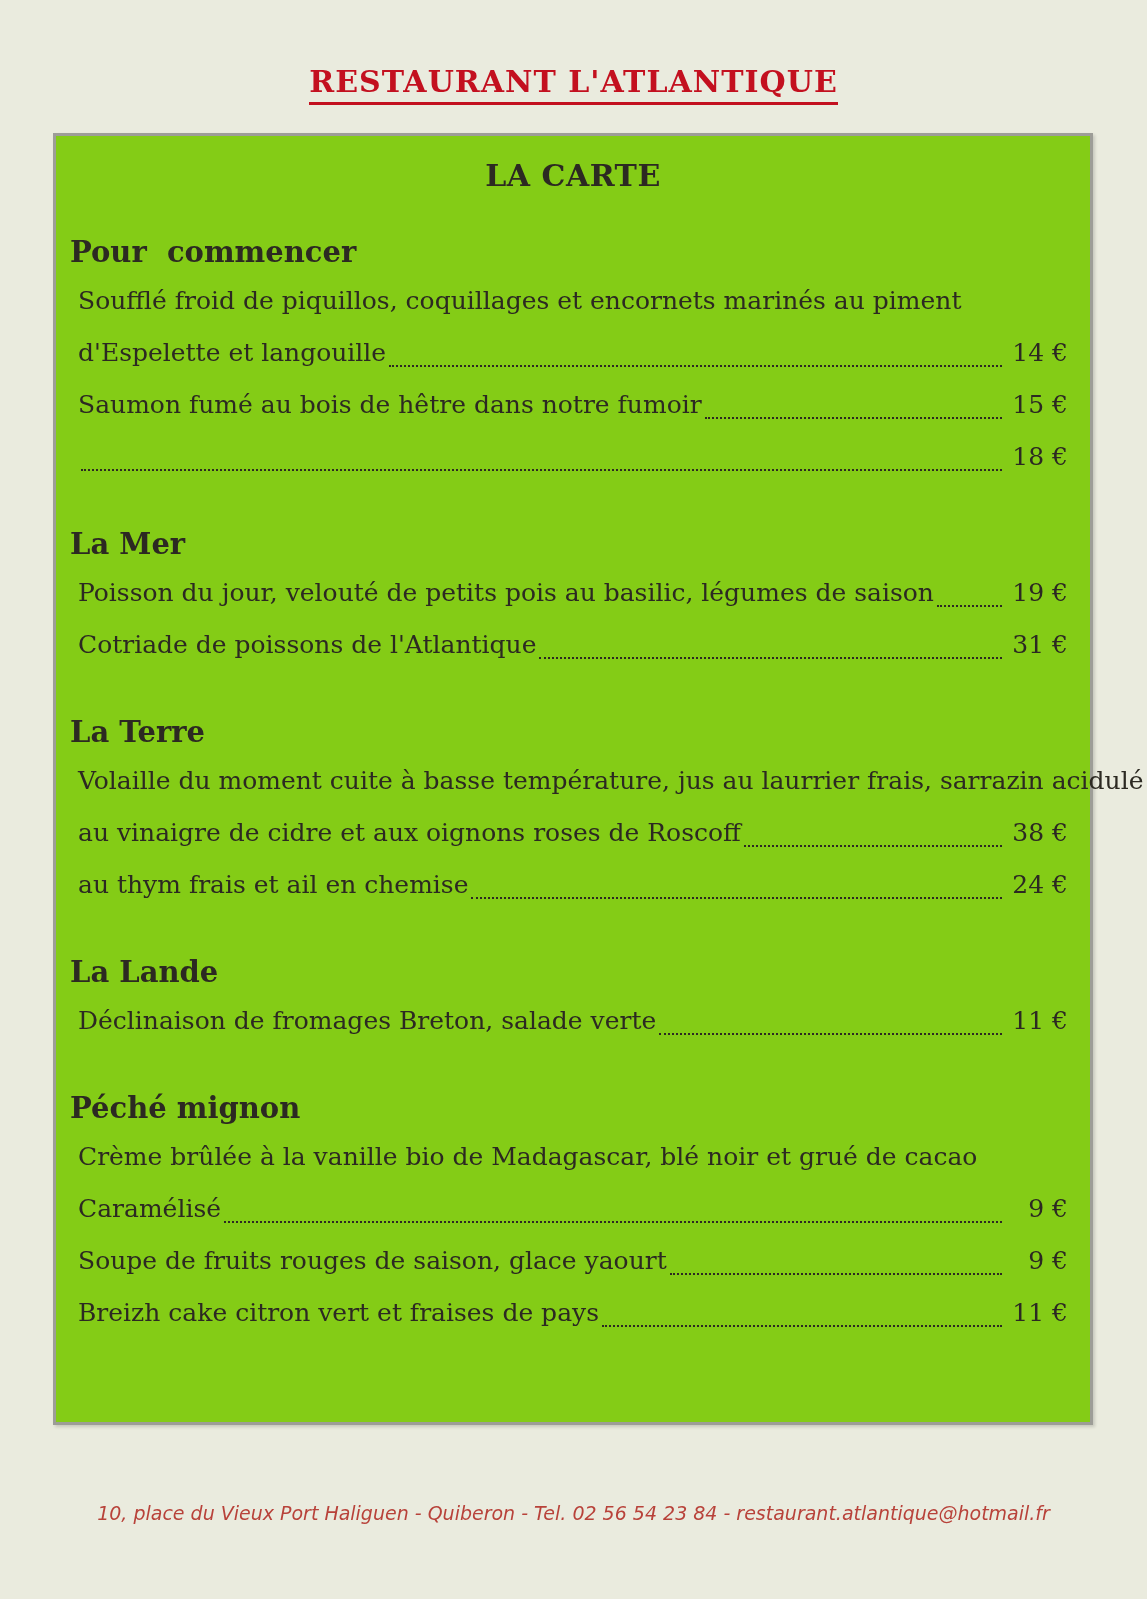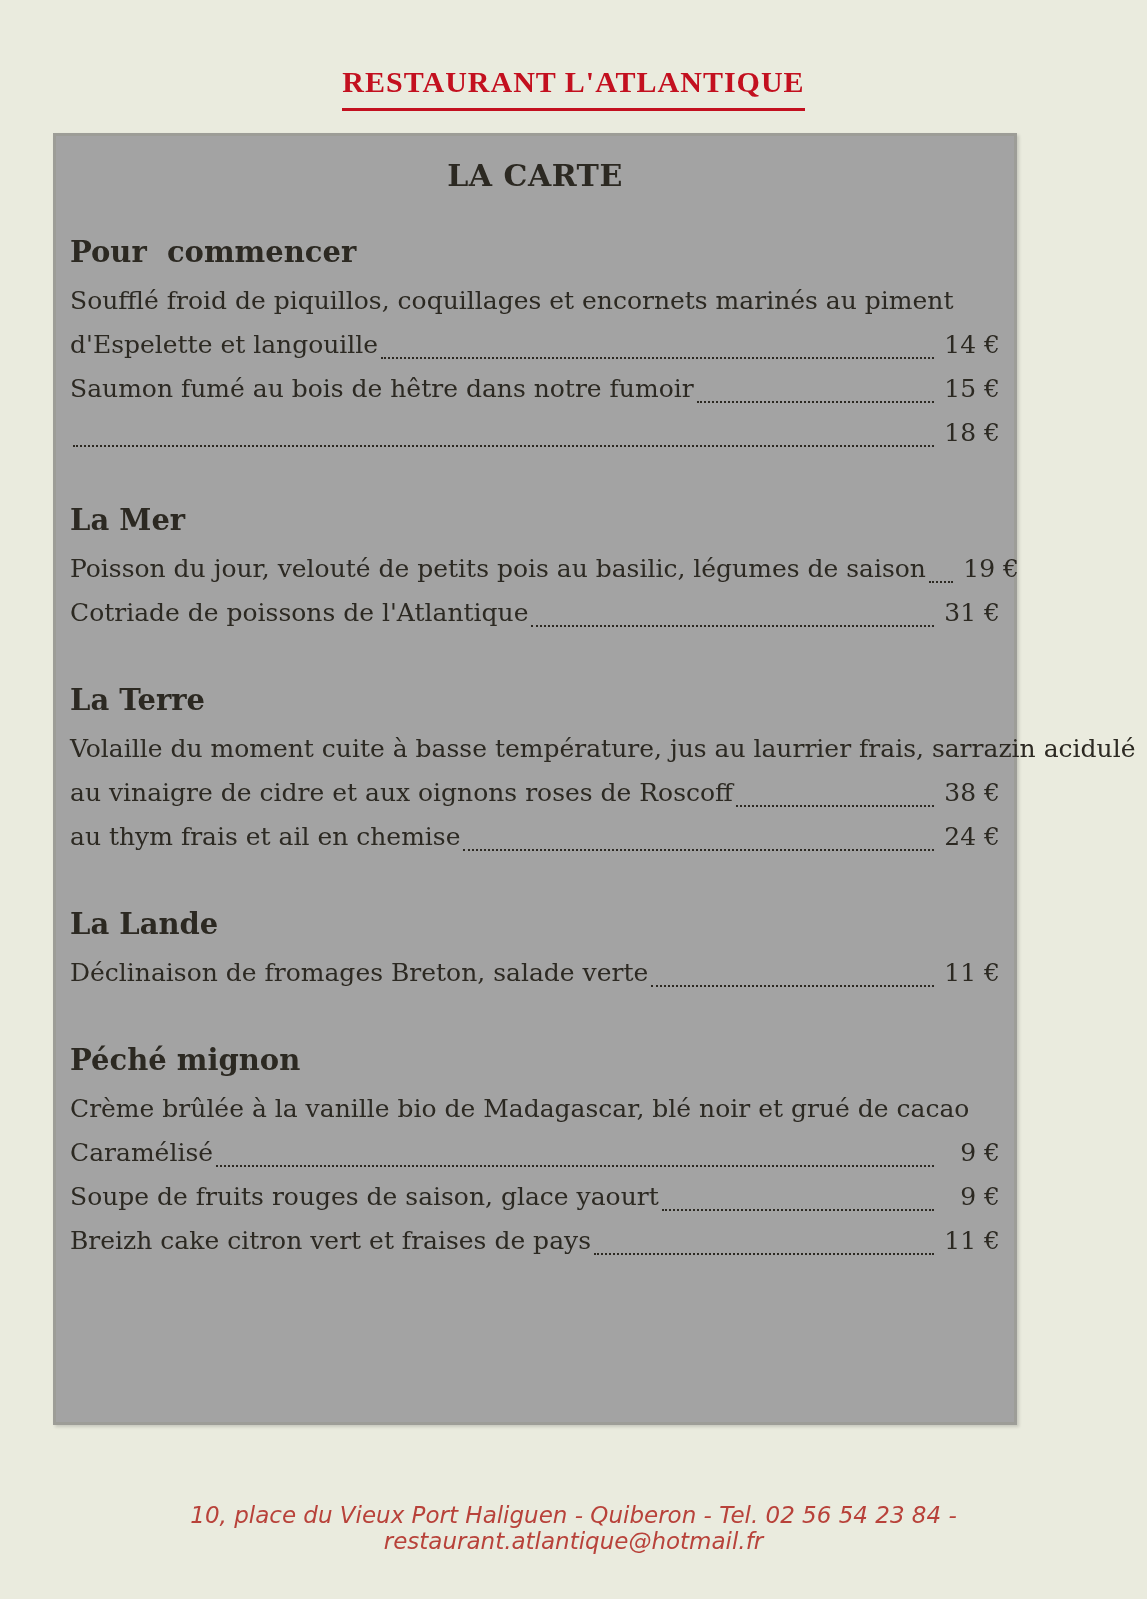--- a/index.html
+++ b/index.html
@@ -18,36 +18,35 @@
     margin: 0;
     padding-top: 64px;
     text-align: center;
     font-size: 30px;
     font-weight: bold;
     letter-spacing: 1px;
   }
   .page-title .title-inner {
     color: #c3101f;
     border-bottom: 3px solid #c3101f;
-    padding-bottom: 10px;
-    font-family: Liberation Serif, serif;
+    padding-bottom: 3px;
   }
 
   
   .menu-card {
     position: absolute;
     left: 53px;
     top: 133px;
-    width: 964px;
+    width: 1040px;
     height: 1292px;
     box-sizing: border-box;
     border: 3px solid #9d9d97;
     box-shadow: 2px 2px 3px rgba(0,0,0,0.15);
     padding: 22px 14px 0 14px;
-    background: #a3a3a3;
+    background: #84cc16;
   }
   .card-title {
     margin: 0;
     text-align: center;
     font-size: 30px;
     font-weight: bold;
     letter-spacing: 0.5px;
   }
 
   .menu-section { margin-top: 46px; }
@@ -57,21 +56,21 @@
     margin: 0 0 8px 0;
     font-size: 29px;
     font-weight: bold;
     white-space: pre-wrap;
     line-height: 38px;
   }
 
   .item-pre, .price-line {
     font-size: 25px;
     line-height: 44px;
-    margin: 0;
+    margin: 8px;
   }
   .item-pre { white-space: nowrap; }
 
   .price-line {
     display: flex;
     align-items: flex-end;
   }
   .item-text { white-space: nowrap; }
   .dots {
     flex: 1 1 auto;
@@ -87,21 +86,21 @@
 
   
   .footer {
     position: absolute;
     top: 1502px;
     left: 0;
     width: 100%;
     text-align: center;
     font-family: "DejaVu Sans", "Liberation Sans", sans-serif;
     font-style: italic;
-    font-size: 23px;
+    font-size: 19px;
     color: #b8423a;
   }
 </style>
 </head>
 <body>
 
 <h1 class="page-title">
   <span class="title-inner">RESTAURANT L'ATLANTIQUE</span>
 </h1>
 

